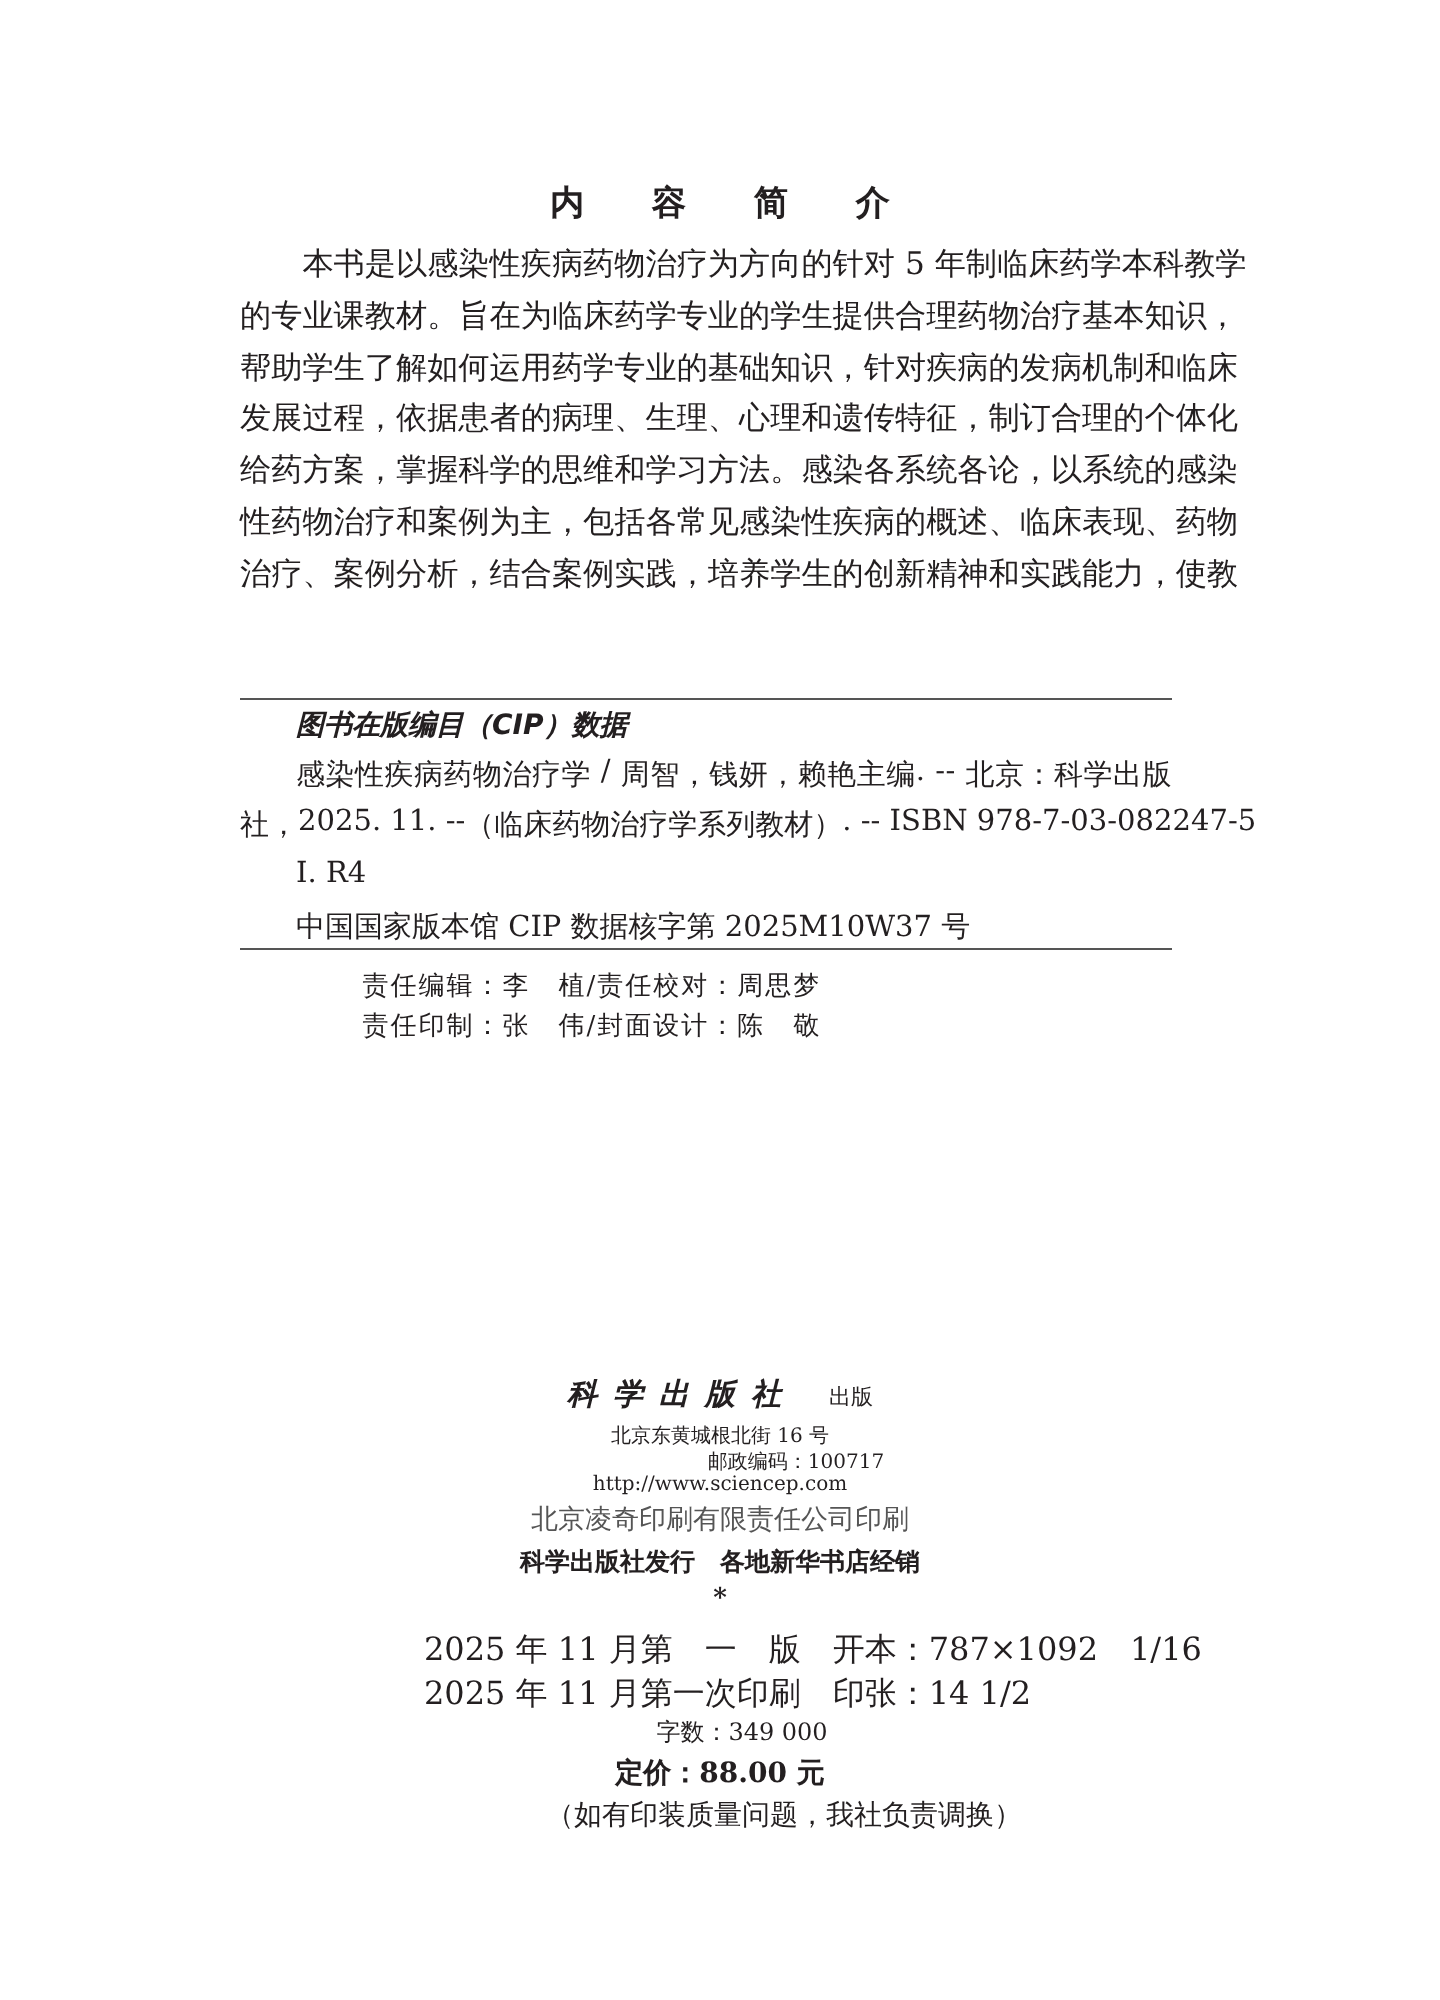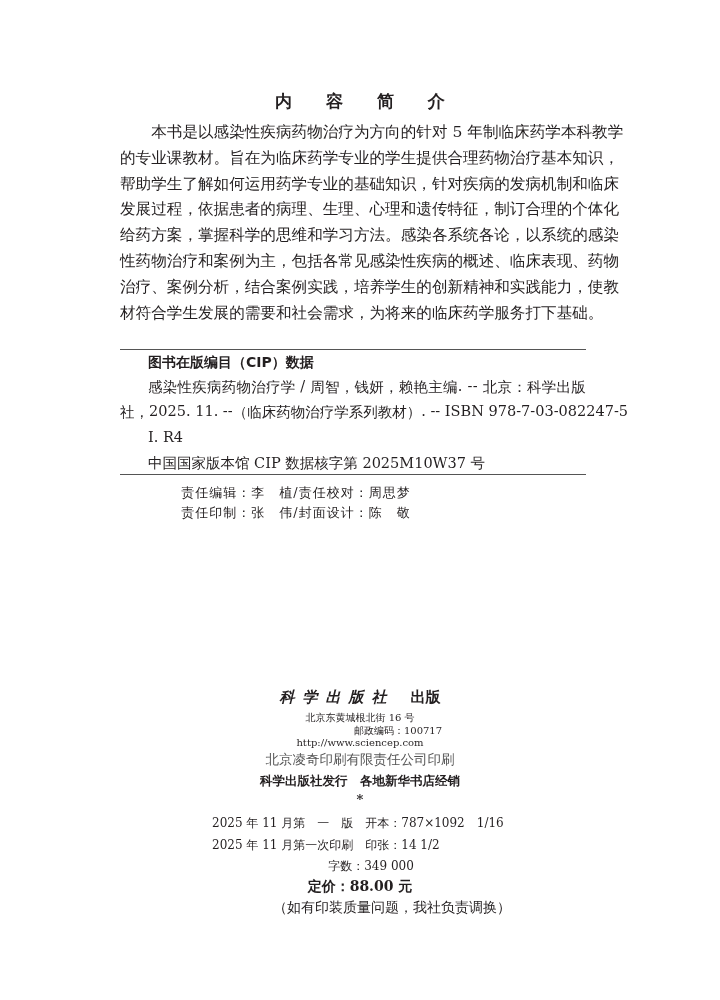--- a/index.html
+++ b/index.html
@@ -14,34 +14,34 @@
   .intro { left: 120px; top: 120px; width: 466px; }
   .intro .line { height: 25.8px; line-height: 25.8px; font-size: 15.6px;
                  display: flex; justify-content: space-between; white-space: nowrap; }
   .intro .line span.c { display: inline-block; }
   .intro .line.last { justify-content: flex-start; }
 
   .rule { position: absolute; left: 120px; width: 466px; height: 0; border-top: 1.3px solid #555; }
 
   .cip { left: 120px; width: 466px; font-size: 14.5px; }
   .cip-row { position: absolute; left: 0; white-space: nowrap; }
-  .cip-title { font-family: "DejaVu Sans", "Liberation Sans", sans-serif; font-weight: bold; font-size: 14px; }
+  .cip-title { font-family: "DejaVu Sans", "Liberation Sans", sans-serif; font-weight: bold; font-size: 14px; font-style: italic; }
   .justify { display: flex; justify-content: space-between; width: 466px; }
 
   .staff { left: 0; width: 592px; text-align: center; font-size: 13px; letter-spacing: 1px; }
 
   .pub-head { left: 0; width: 720px; top: 688px; text-align: center; font-size: 15px; }
   .pub-logo { font-family: "DejaVu Serif", serif; font-weight: bold; font-style: italic;
               letter-spacing: 8px; font-size: 15px; }
-  .pub-suffix { font-family: "DejaVu Sans", sans-serif; margin-left: 16px; font-size: 15px; font-weight: bold; }
+  .pub-suffix { font-family: "DejaVu Sans", sans-serif; margin-left: 16px; font-size: 11px; }
   .center-small { left: 0; width: 720px; text-align: center; font-size: 10px; }
   .center-mid { left: 0; width: 720px; text-align: center; font-size: 13px; }
   .printer { color: #555; font-family: "DejaVu Sans", sans-serif; font-weight: 300; font-size: 13.5px; }
   .dist { font-family: "DejaVu Sans", sans-serif; font-weight: bold; font-size: 12.5px; }
-  .edition { left: 212px; font-size: 12px; }
+  .edition { left: 212px; font-size: 16px; }
   .price { left: 0; width: 720px; text-align: center; font-weight: bold; font-size: 14px; }
   .notice { left: 0; width: 720px; text-align: center; font-size: 14px; }
 </style>
 </head>
 <body>
 
 <div class="abs title">内 容 简 介</div>
 
 <div class="abs intro">
   <div class="line">
@@ -277,21 +277,20 @@
       <span class="c">神</span>
       <span class="c">和</span>
       <span class="c">实</span>
       <span class="c">践</span>
       <span class="c">能</span>
       <span class="c">力</span>
       <span class="c">，</span>
       <span class="c">使</span>
       <span class="c">教</span>
     </div>
-  <div class="line last">材符合学生发展的需要和社会需求，为将来的临床药学服务打下基础。</div>
 </div>
 
 <div class="rule" style="top:349px;"></div>
 
 <div class="abs cip" style="top:350px;">
   <div class="cip-row cip-title" style="top:4px; left:28px;">图书在版编目（CIP）数据</div>
   <div class="cip-row justify" style="top:28px; left:0; padding-left:28px; width:438px;">
       <span class="c">感</span>
       <span class="c">染</span>
       <span class="c">性</span>

